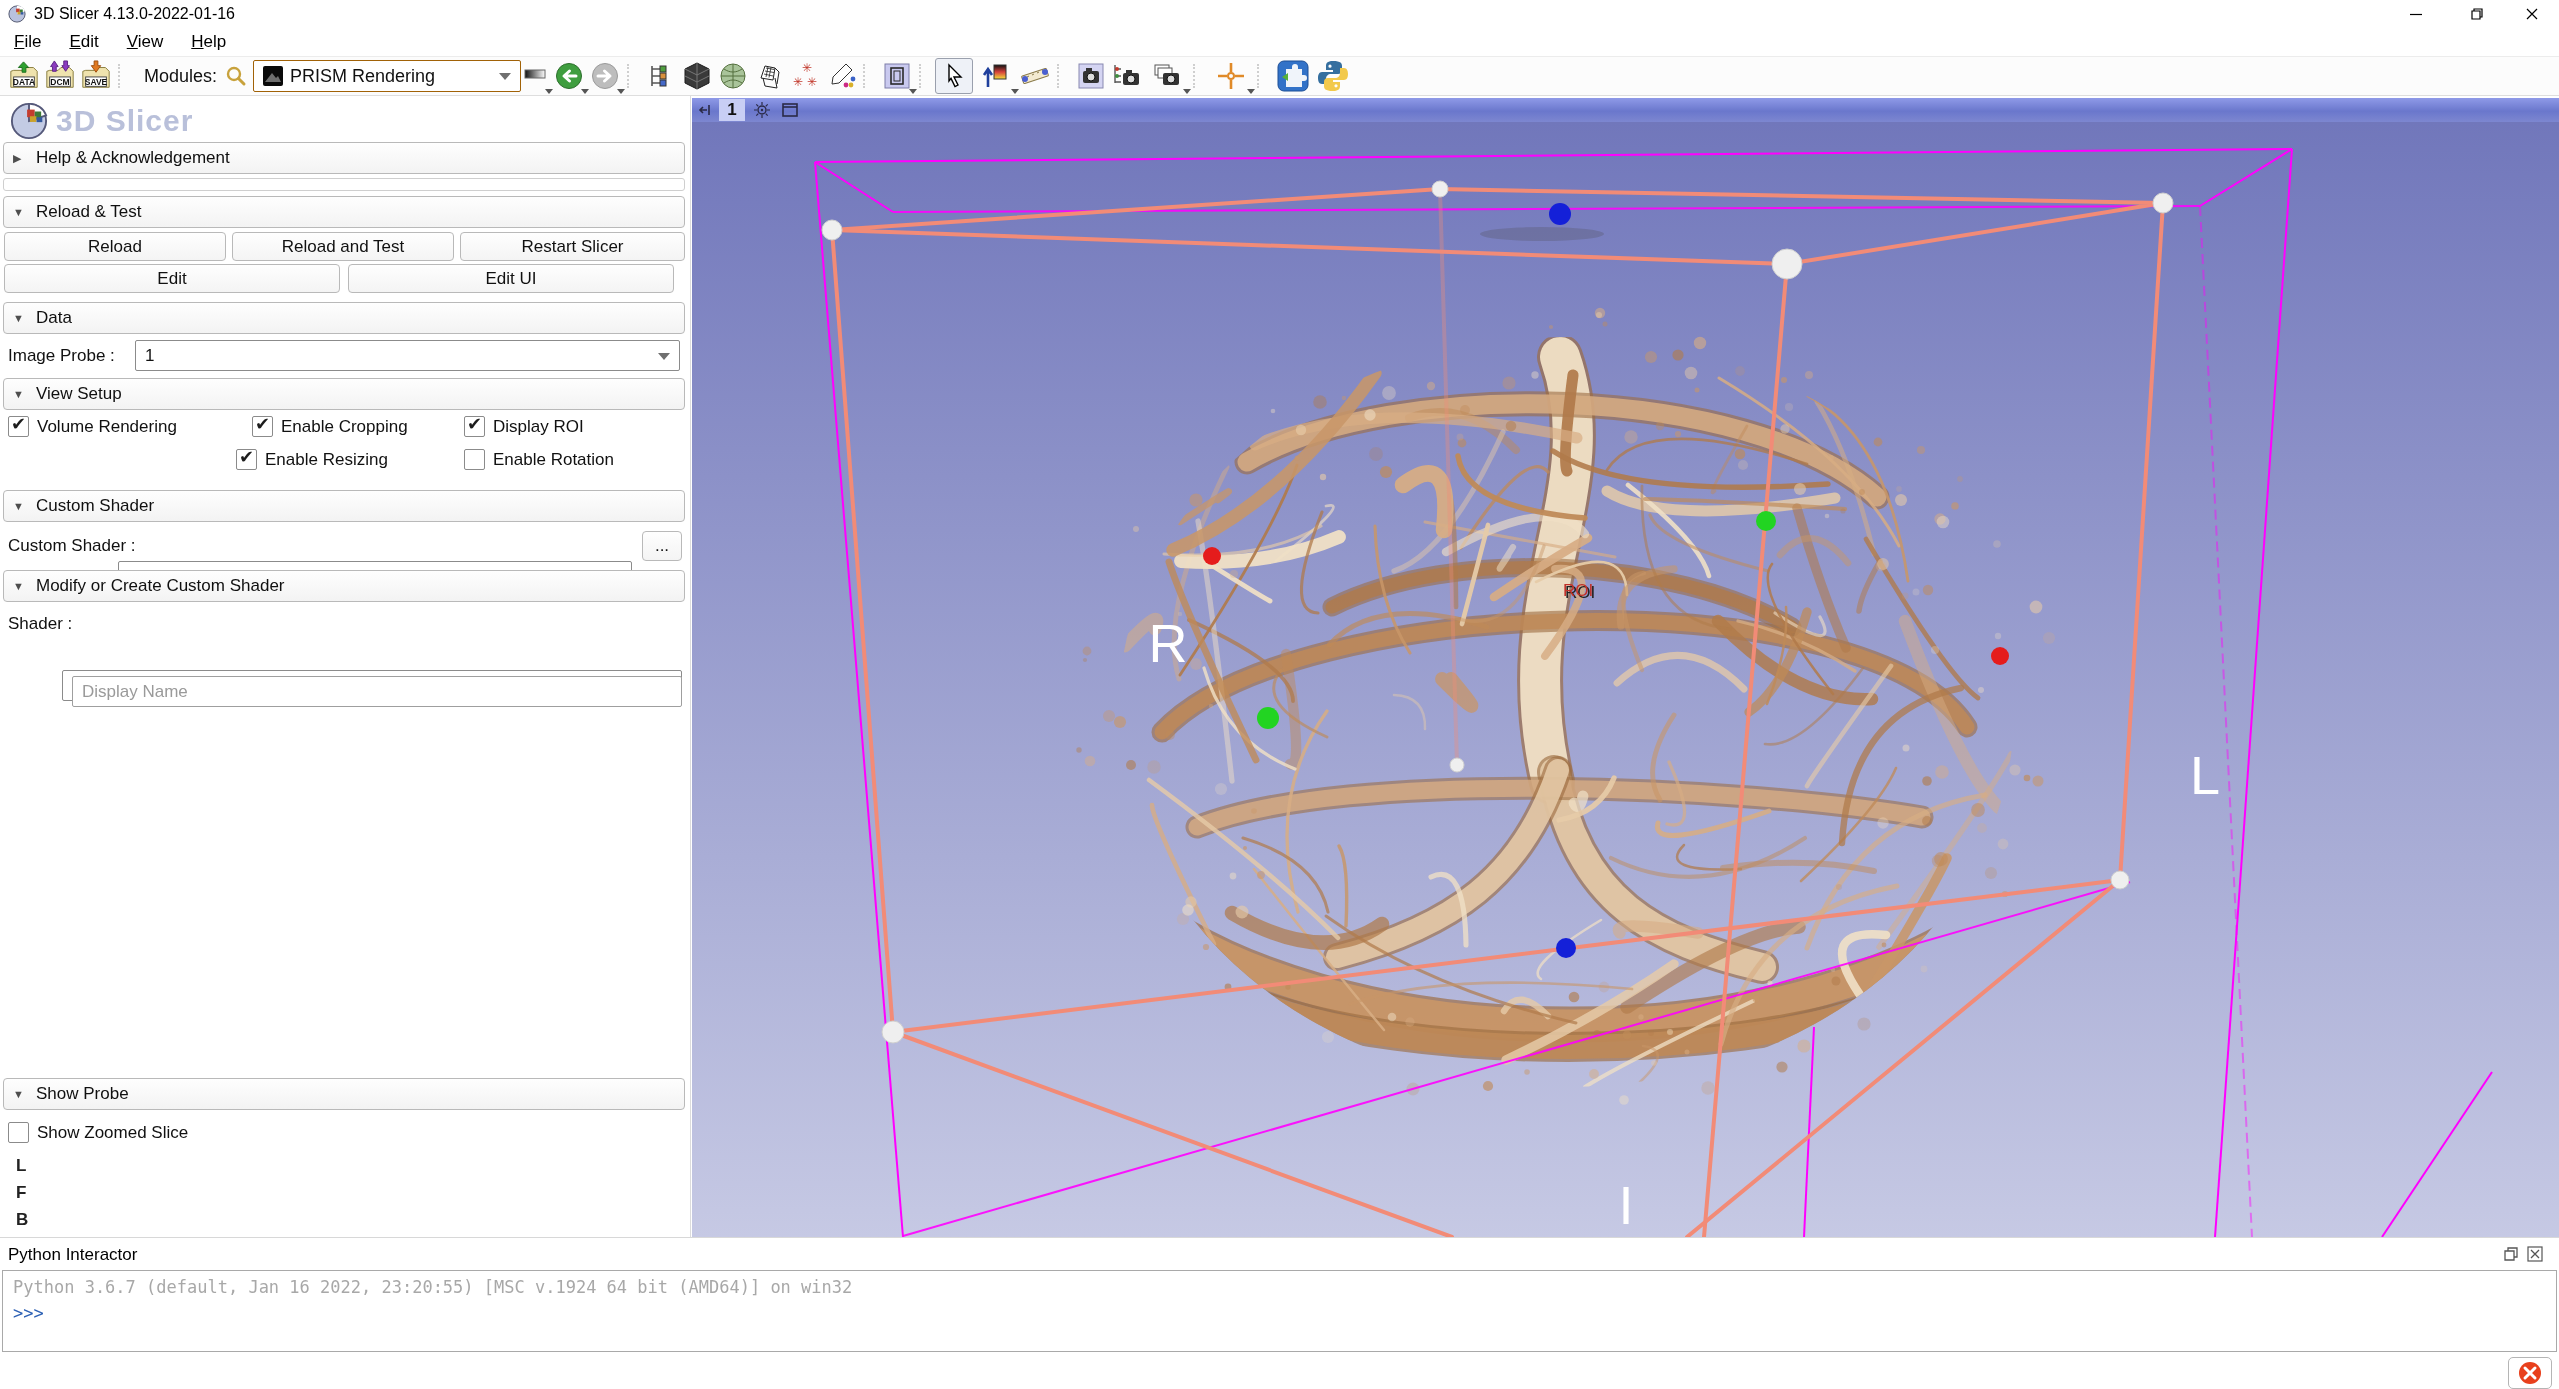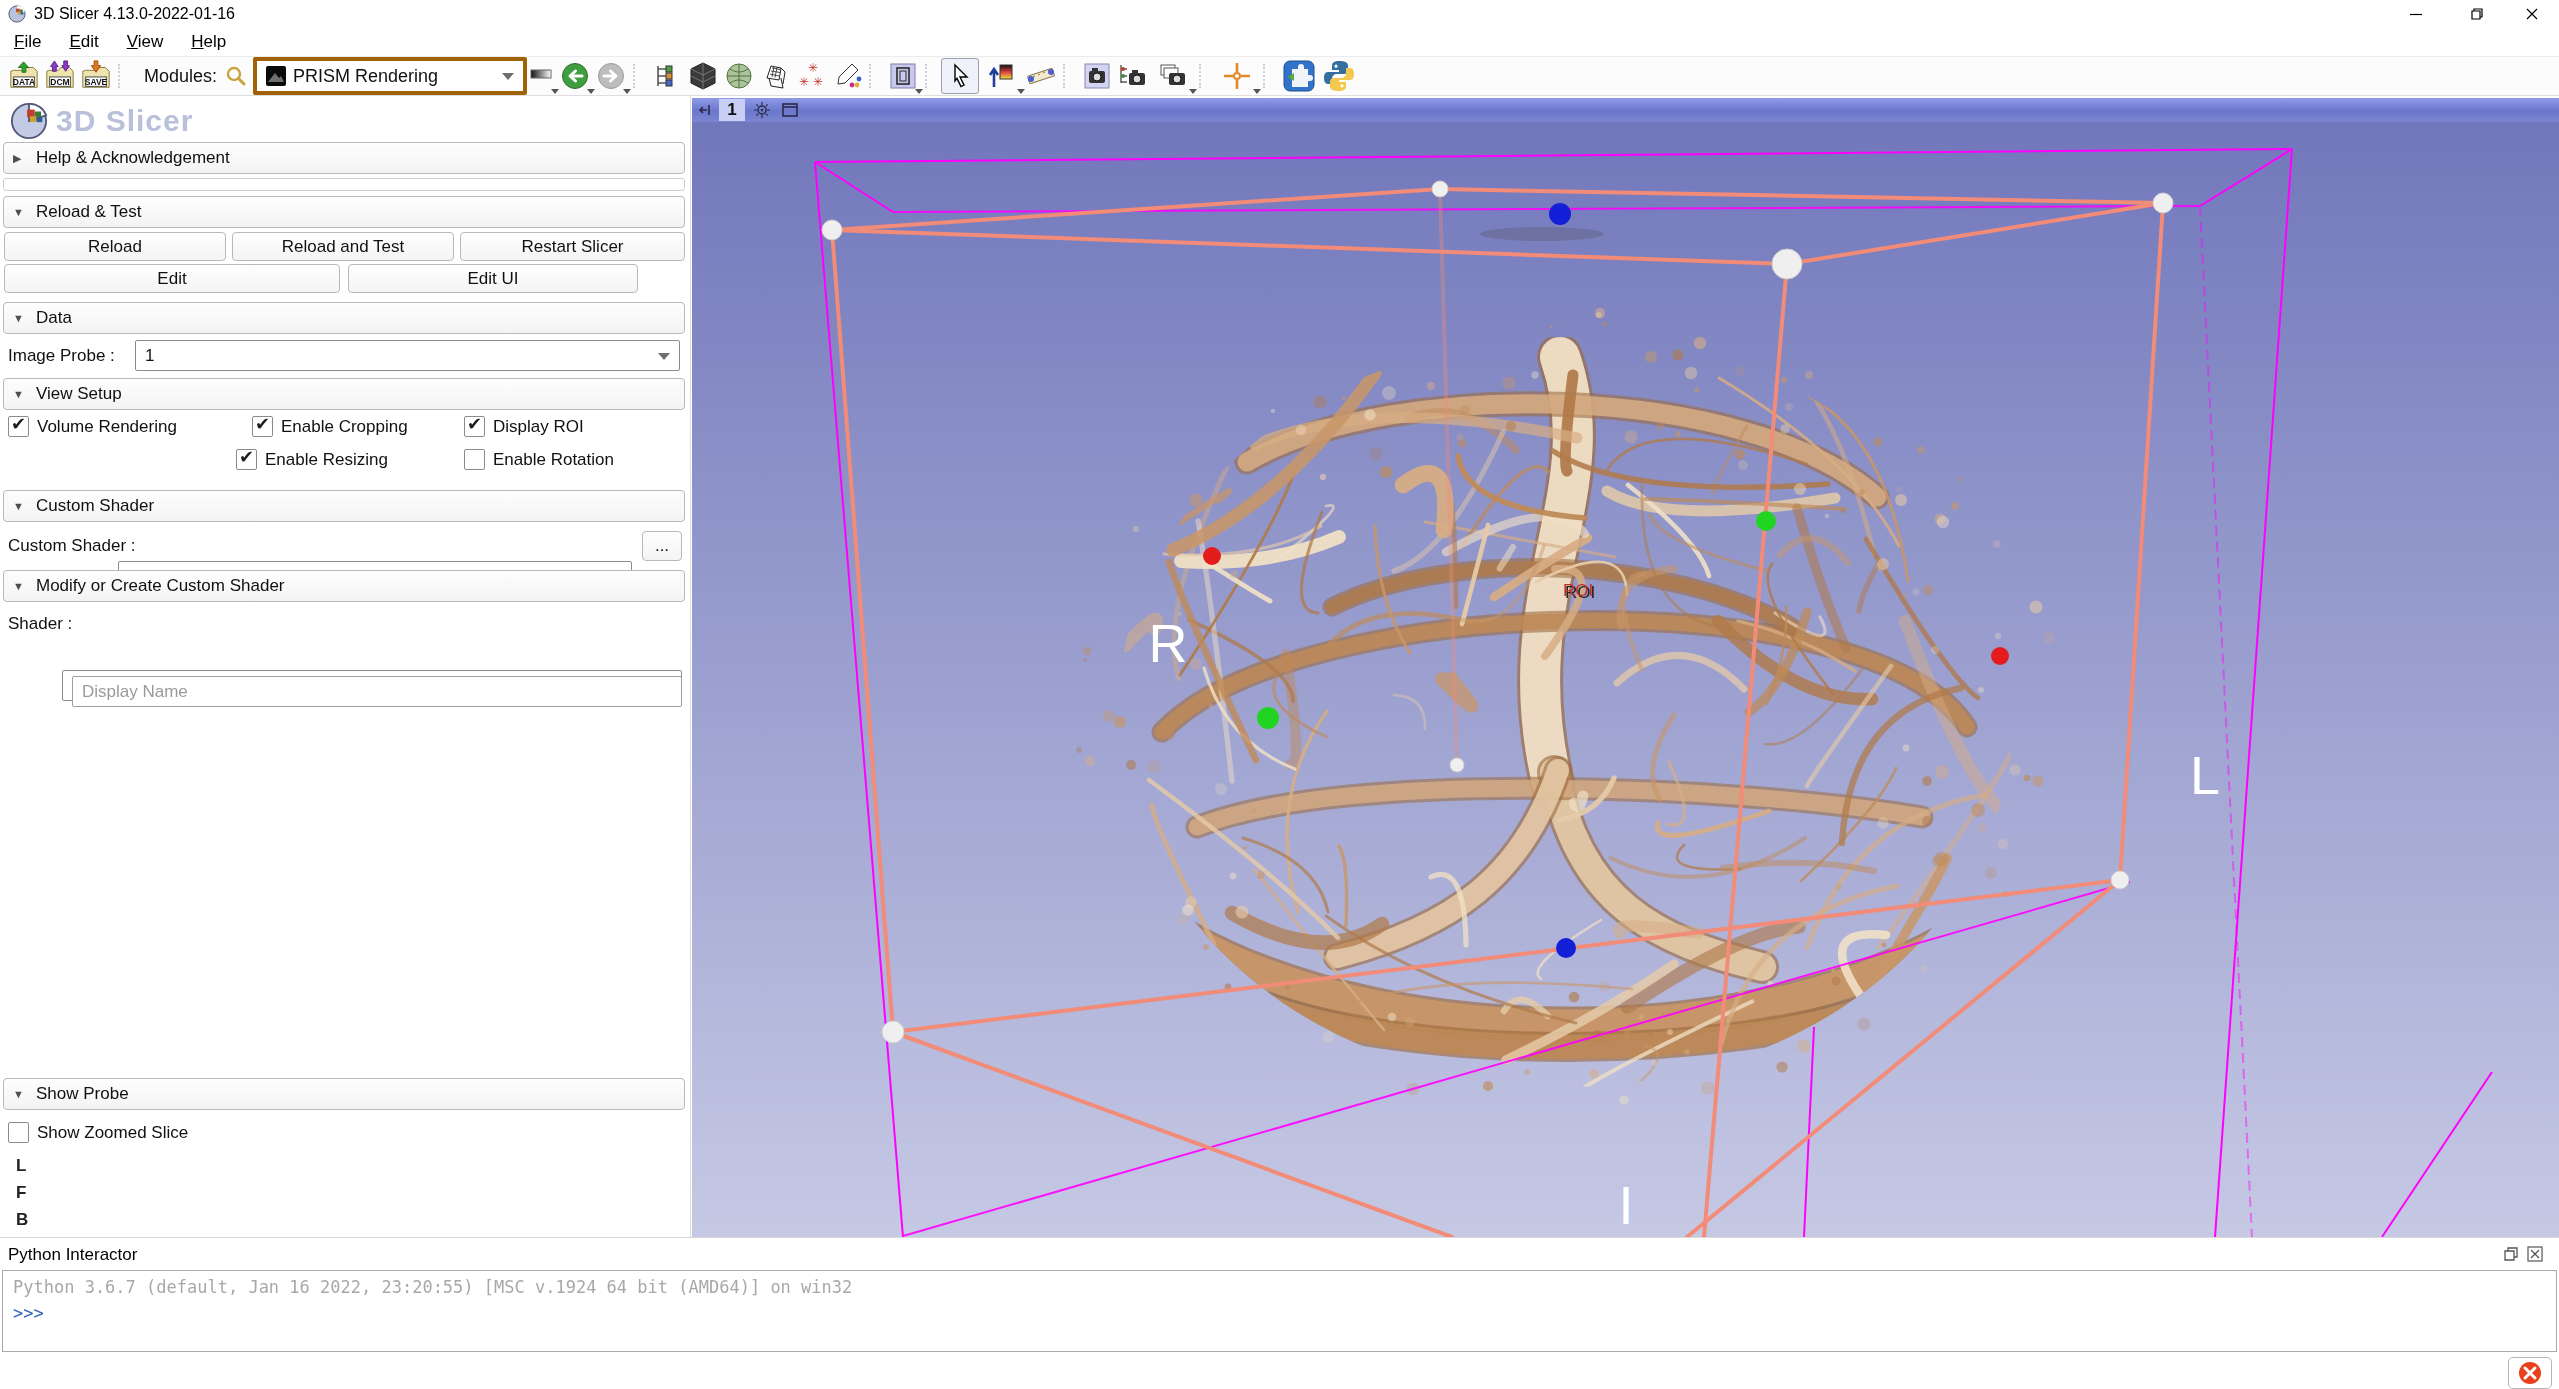--- a/index.html
+++ b/index.html
@@ -20,21 +20,21 @@
   .menu-item{font-size:17px;padding:0 14px;color:#000;}
   .menu-item u{text-decoration:underline;}
 
   
   #toolbar{left:0;top:57px;width:2559px;height:39px;background:#fcfcfc;border-bottom:1px solid #dedede;
            display:flex;align-items:center;padding-left:6px;box-sizing:border-box;}
   .tbtn{width:36px;height:34px;display:flex;align-items:center;justify-content:center;border-radius:3px;position:relative;}
   .tbtn.active{background:#eef1f7;border:1px solid #9aa0ad;}
   .tbsep{width:8px;height:24px;border-left:2px dotted #cfcfcf;margin:0 6px 0 4px;}
   #modules-label{font-size:18px;margin:0 8px 0 10px;}
-  #module-combo{width:250px;height:30px;border:4px solid #a16207;border-radius:2px;background:#fff;
+  #module-combo{width:250px;height:30px;border:1px solid #a16207;border-radius:2px;background:#fff;
                 display:flex;align-items:center;padding:0 8px;position:relative;}
   #module-combo .val{font-size:18px;margin-left:6px;}
   .combo-arrow{position:absolute;right:9px;top:50%;margin-top:-3px;width:0;height:0;
                border-left:6px solid transparent;border-right:6px solid transparent;border-top:7px solid #6f6f6f;}
   .dd-mini{position:absolute;right:-2px;bottom:-1px;width:0;height:0;
            border-left:4px solid transparent;border-right:4px solid transparent;border-top:5px solid #555;}
 
   
   #panel{left:0;top:96px;width:690px;height:1141px;background:#fff;border-right:1px solid #dcdcdc;}
   #logo-title{left:56px;top:8px;font-size:30px;color:#b9c0da;letter-spacing:1px;font-weight:bold;}
@@ -337,21 +337,21 @@
     <div class="thinbox abs" style="top:82px;"></div>
 
     <div class="sec abs" style="top:100px;">
       <span class="tri">▼</span>
       <span>Reload &amp; Test</span>
     </div>
     <div class="btn abs" style="left:4px;top:136px;width:222px;">Reload</div>
     <div class="btn abs" style="left:232px;top:136px;width:222px;">Reload and Test</div>
     <div class="btn abs" style="left:460px;top:136px;width:225px;">Restart Slicer</div>
     <div class="btn abs" style="left:4px;top:168px;width:336px;">Edit</div>
-    <div class="btn abs" style="left:348px;top:168px;width:290px;">Edit UI</div>
+    <div class="btn abs" style="left:348px;top:168px;width:326px;">Edit UI</div>
 
     <div class="sec abs" style="top:206px;">
       <span class="tri">▼</span>
       <span>Data</span>
     </div>
     <span class="flabel abs" style="left:8px;top:250px;">Image Probe :</span>
     <div class="combo abs" style="left:135px;top:244px;width:545px;">
       <span>1</span>
       <span class="combo-arrow"></span>
     </div>

